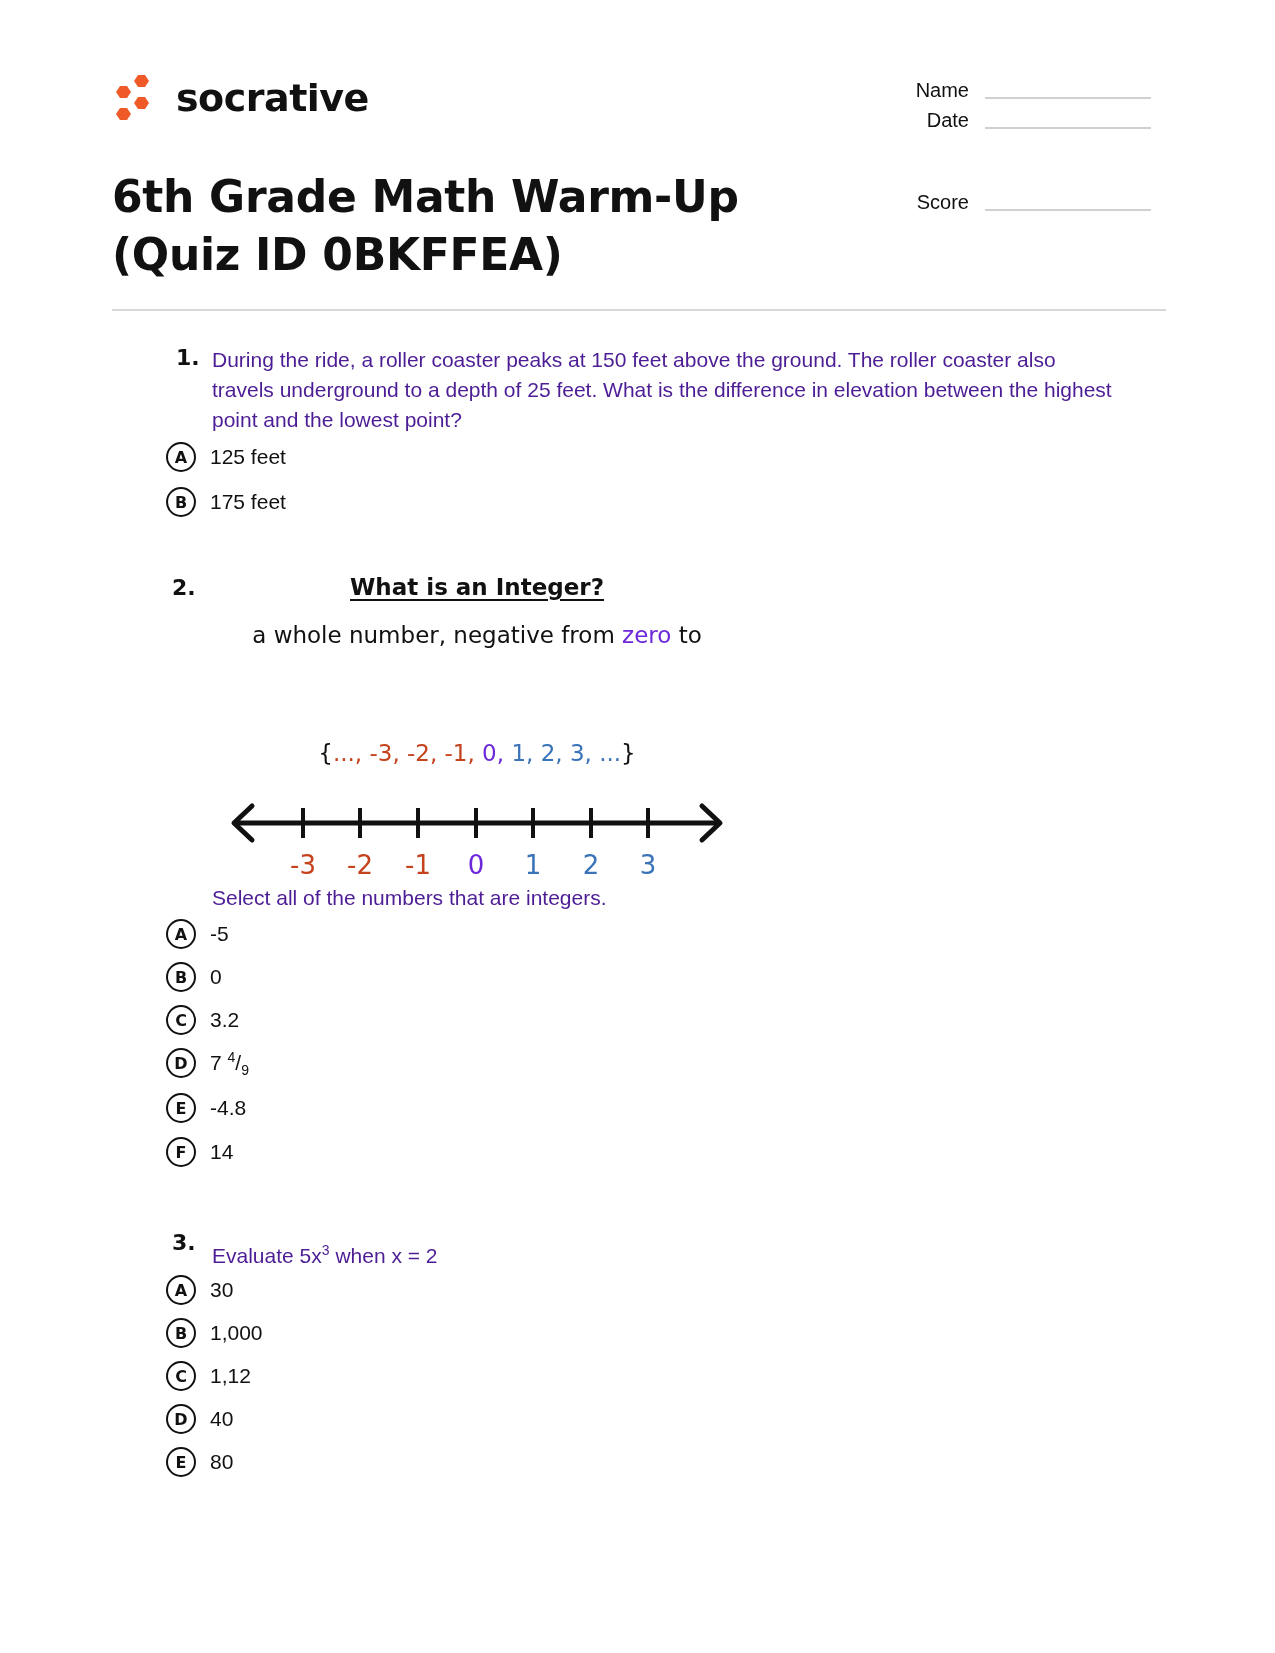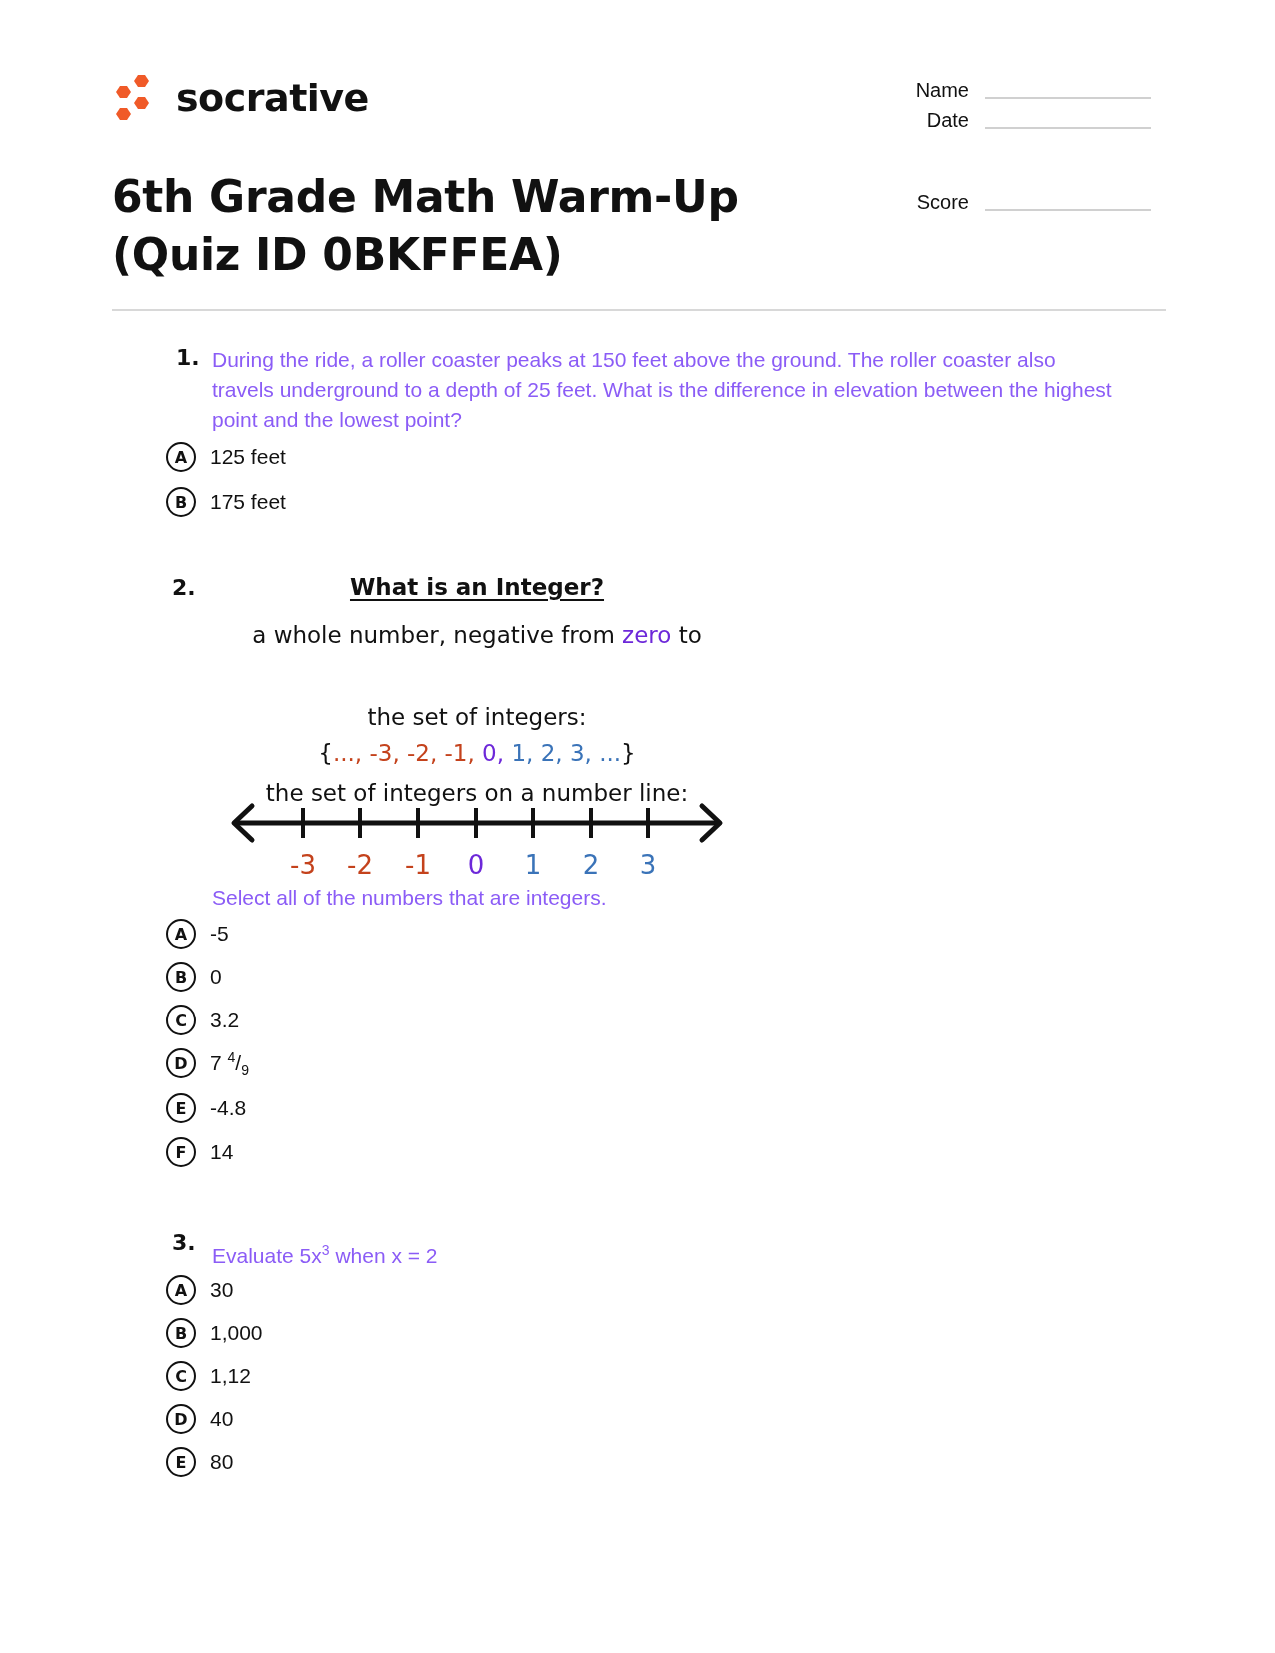--- a/index.html
+++ b/index.html
@@ -15,21 +15,21 @@
   .field { position: absolute; display: flex; align-items: flex-end; }
   .field-label { width: 125px; text-align: right; font-size: 20px; color: #111; padding-right: 16px; box-sizing: border-box; line-height: 1; }
   .field-line { width: 166px; border-bottom: 2px solid #d0d0d0; height: 0; margin-bottom: 1px; }
 
   .title { position: absolute; left: 112px; top: 168px; width: 760px;
            font-family: "DejaVu Sans", sans-serif; font-size: 44px; font-weight: 600; line-height: 58px; color: #111; letter-spacing: -0.3px; }
 
   .divider { position: absolute; left: 112px; top: 309px; width: 1054px; height: 0; border-top: 2px solid #d8d8d8; }
 
   .qnum { position: absolute; font-family: "DejaVu Sans", sans-serif; font-weight: 700; font-size: 22px; color: #111; }
-  .qtext { position: absolute; left: 212px; font-size: 21px; line-height: 30px; color: #8b5cf6; }
+  .qtext { position: absolute; left: 212px; font-size: 21px; line-height: 30px; color: #4c1d95; }
 
   .option { position: absolute; left: 166px; display: flex; align-items: center; height: 34px; }
   .opt-circle { width: 30px; height: 30px; border: 2px solid #111; border-radius: 50%; box-sizing: border-box;
                 display: flex; align-items: center; justify-content: center;
                 font-family: "DejaVu Sans", sans-serif; font-weight: 700; font-size: 16px; color: #111; }
   .opt-text { margin-left: 14px; font-size: 21px; color: #111; }
   .opt-text sup { font-size: 14px; vertical-align: 8px; }
   .opt-text sub { font-size: 14px; vertical-align: -5px; }
 
   .integer-figure { position: absolute; left: 222px; top: 568px; width: 510px; height: 310px; }
@@ -87,25 +87,23 @@
 </div>
 
 <div>
   <span class="qnum" style="left:172px; top:575px;">2.</span>
 
   <div class="integer-figure">
     <div class="fig-title">What is an Integer?</div>
     <div class="fig-line" style="top:54px;">
       <span>a whole number, negative from </span><span class="c-green">zero</span><span> to</span>
     </div>
-    <div class="fig-line" style="top:136px;">the set of integers:</div>
     <div class="fig-line" style="top:172px;">
       <span>{</span><span class="c-red">..., -3, -2, -1,</span><span class="c-green"> 0,</span><span class="c-blue"> 1, 2, 3, ...</span><span>}</span>
     </div>
-    <div class="fig-line" style="top:212px;">the set of integers on a number line:</div>
 
     <div class="numline">
       <svg width="510" height="50" viewBox="0 0 510 50" style="position:absolute;left:0;top:0;">
         <line x1="14" y1="23" x2="496" y2="23" stroke="#111" stroke-width="5"></line>
         <polyline points="30,6 12,23 30,40" fill="none" stroke="#111" stroke-width="5" stroke-linecap="round" stroke-linejoin="round"></polyline>
         <polyline points="480,6 498,23 480,40" fill="none" stroke="#111" stroke-width="5" stroke-linecap="round" stroke-linejoin="round"></polyline>
         <line x1="81" y1="8" x2="81" y2="38" stroke="#111" stroke-width="4"></line>
         <line x1="138" y1="8" x2="138" y2="38" stroke="#111" stroke-width="4"></line>
         <line x1="196" y1="8" x2="196" y2="38" stroke="#111" stroke-width="4"></line>
         <line x1="254" y1="8" x2="254" y2="38" stroke="#111" stroke-width="4"></line>

